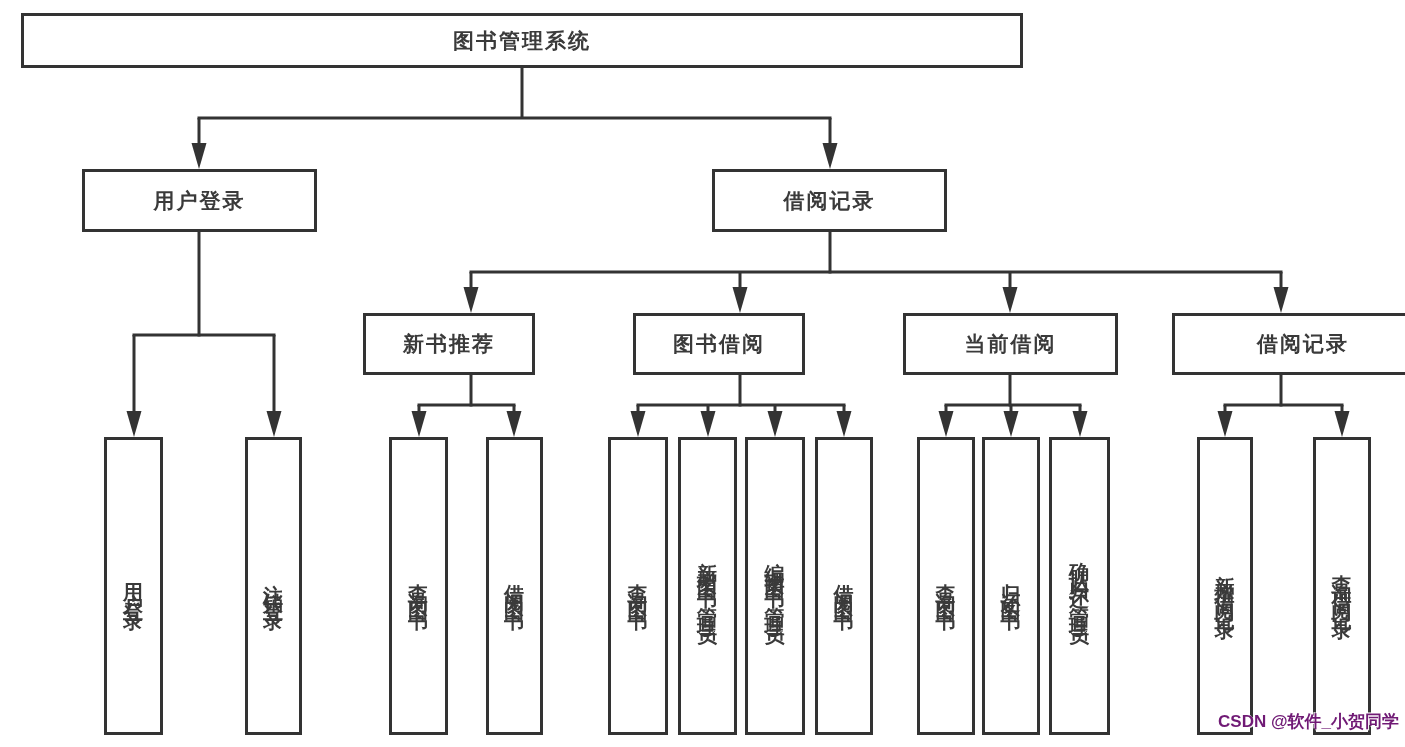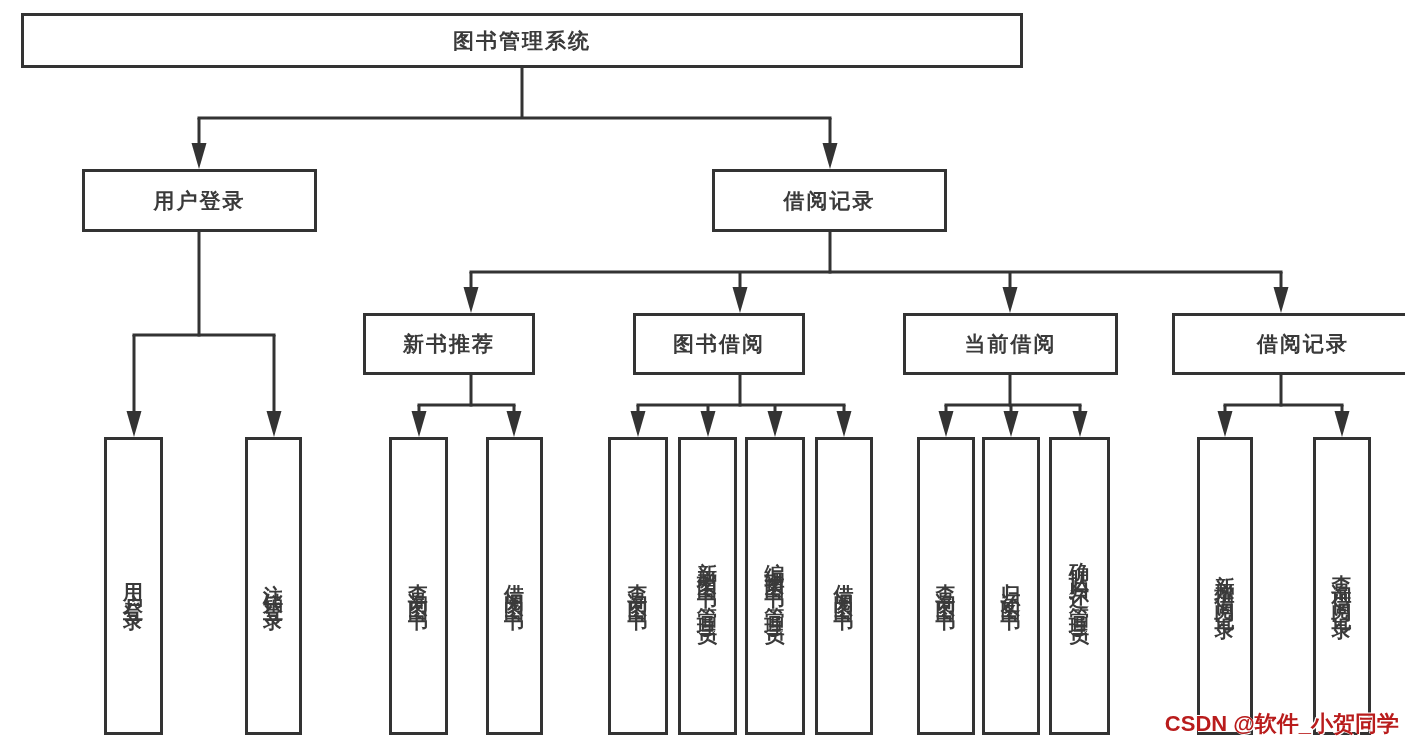--- a/index.html
+++ b/index.html
@@ -44,24 +44,24 @@
     writing-mode: vertical-rl;
     text-orientation: mixed;
     font-size: 20px;
     letter-spacing: 9px;
     color: #3a3a3a;
     line-height: 1;
   }
   .watermark {
     position: absolute;
     right: 6px;
-    bottom: 8px;
+    bottom: 14px;
     z-index: 3;
-    font-size: 22px;
-    color: #b91c1c;
+    font-size: 17px;
+    color: #701a75;
     text-shadow: 1px 1px 0 #ffffff, -1px -1px 0 #ffffff;
     white-space: nowrap;
   }
 </style>
 </head>
 <body>
 
 <div id="stage">
 
   <svg id="wires" width="1405" height="747" viewBox="0 0 1405 747">

